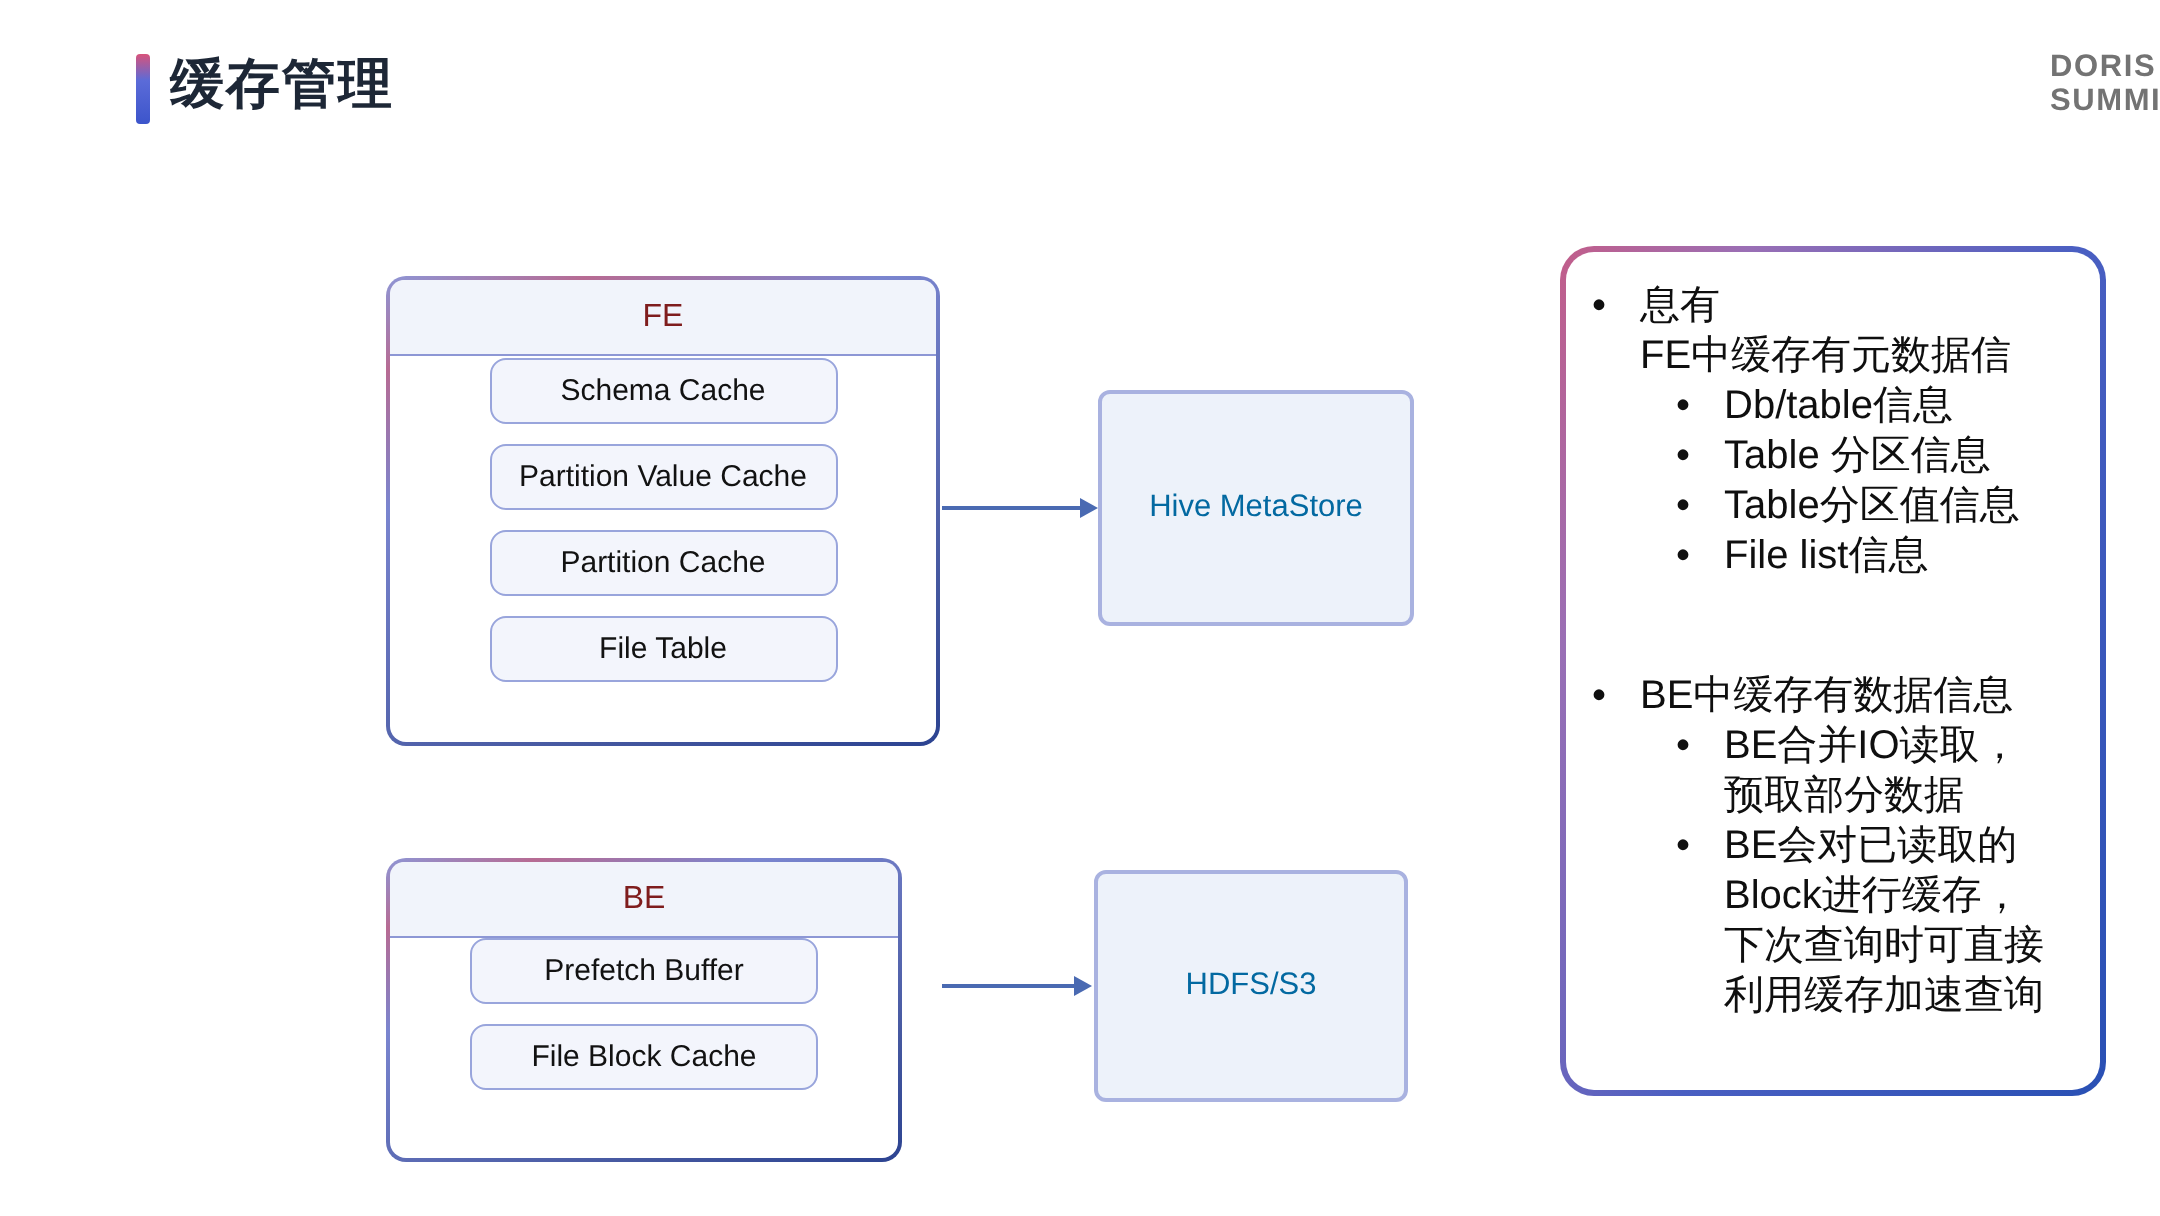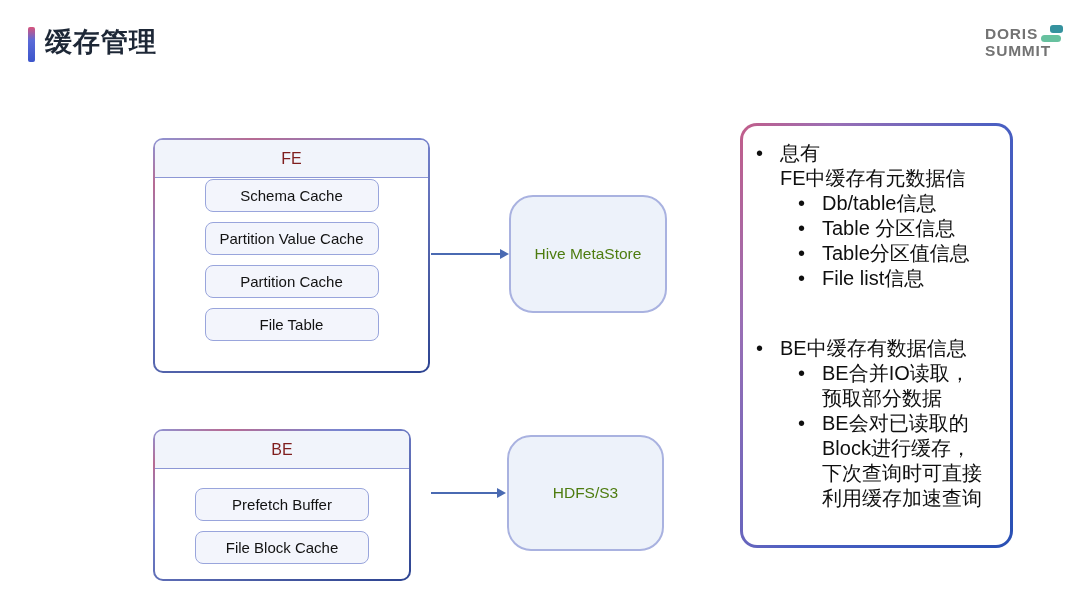--- a/index.html
+++ b/index.html
@@ -4,21 +4,21 @@
 <style>
   * { margin: 0; padding: 0; box-sizing: border-box; }
   html, body { width: 1080px; height: 608px; }
   body {
     font-family: "Liberation Sans", "DejaVu Sans", sans-serif;
     background: #ffffff;
     position: relative;
     overflow: hidden;
     color: #111;
   }
-  .slide { position: absolute; inset: 0; background: #fff; }
+  .slide { position: absolute; inset: 0; background: #fff; margin-left: 40px; }
 
   
   .accent-bar {
     position: absolute; left: 28px; top: 27px; width: 7px; height: 35px;
     border-radius: 2px;
     background: linear-gradient(180deg, #d8537b 0%, #5b6bd8 38%, #3c55cb 100%);
   }
   .page-title {
     position: absolute; left: 45px; top: 24px;
     font-size: 27px; font-weight: bold; color: #1d2736; letter-spacing: 1px;
@@ -52,38 +52,38 @@
   .box-header {
     height: 38px;
     background: #f1f4fb;
     border-bottom: 1.6px solid #8d97d5;
     border-radius: 7px 7px 0 0;
     display: flex; align-items: center; justify-content: center;
     font-size: 16px; color: #7f1d1d;
   }
   .box-body { display: flex; flex-direction: column; align-items: center; gap: 10px; }
   .fe-box .box-body { padding-top: 1px; }
-  .be-box .box-body { padding-top: 19px; }
+  .be-box .box-body { }
   .cache-item {
     width: 174px; height: 33px;
     background: #f3f5fc;
     border: 1.8px solid #99a5dc;
     border-radius: 8px;
     display: flex; align-items: center; justify-content: center;
     font-size: 15px; color: #121212; white-space: nowrap;
   }
 
   
   .node-box {
     position: absolute;
     background: #edf2fa;
     border: 2px solid #a9b2e0;
-    border-radius: 24px;
+    border-radius: 6px;
     display: flex; align-items: center; justify-content: center;
-    font-size: 15.5px; color: #4d7c0f;
+    font-size: 15.5px; color: #0369a1;
   }
   .hive-box { left: 509px; top: 195px; width: 158px; height: 118px; }
   .hdfs-box { left: 507px; top: 435px; width: 157px; height: 116px; }
 
   
   .arrow { position: absolute; height: 12px; }
   .arrow .shaft {
     position: absolute; left: 0; top: 5.2px; height: 1.6px; background: #4a6ab2;
   }
   .arrow .head {

